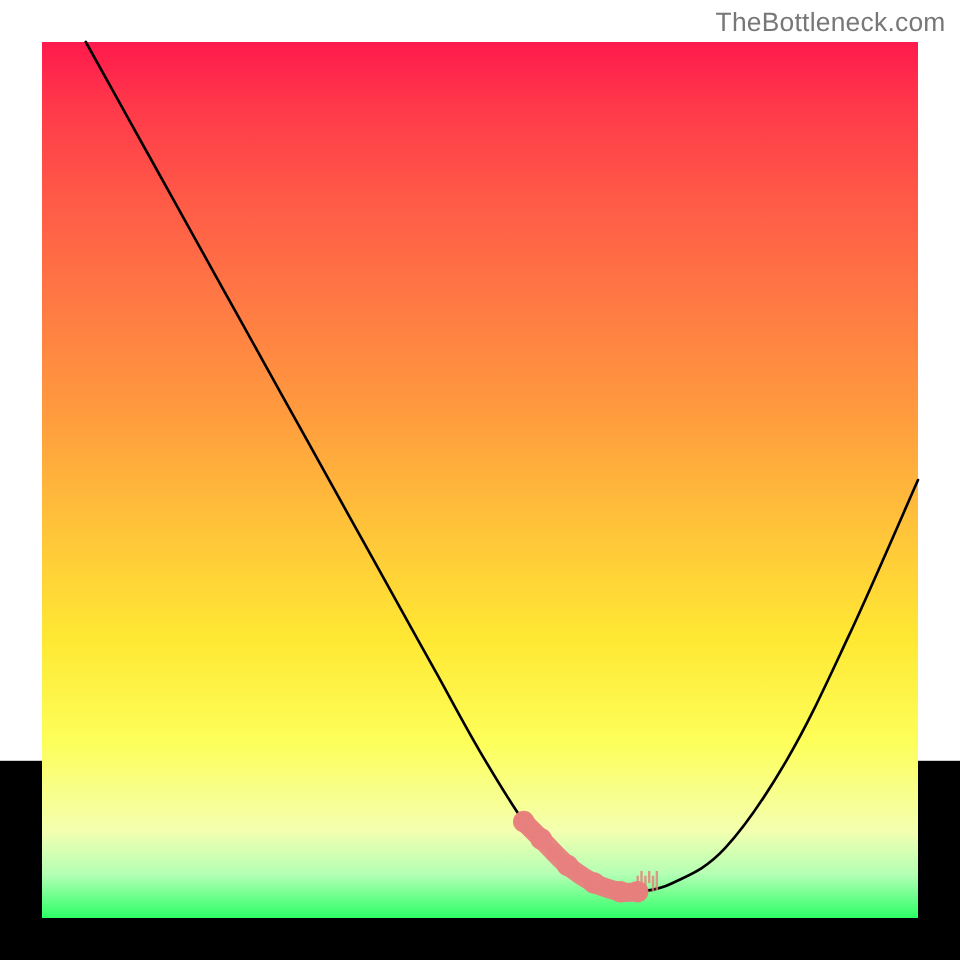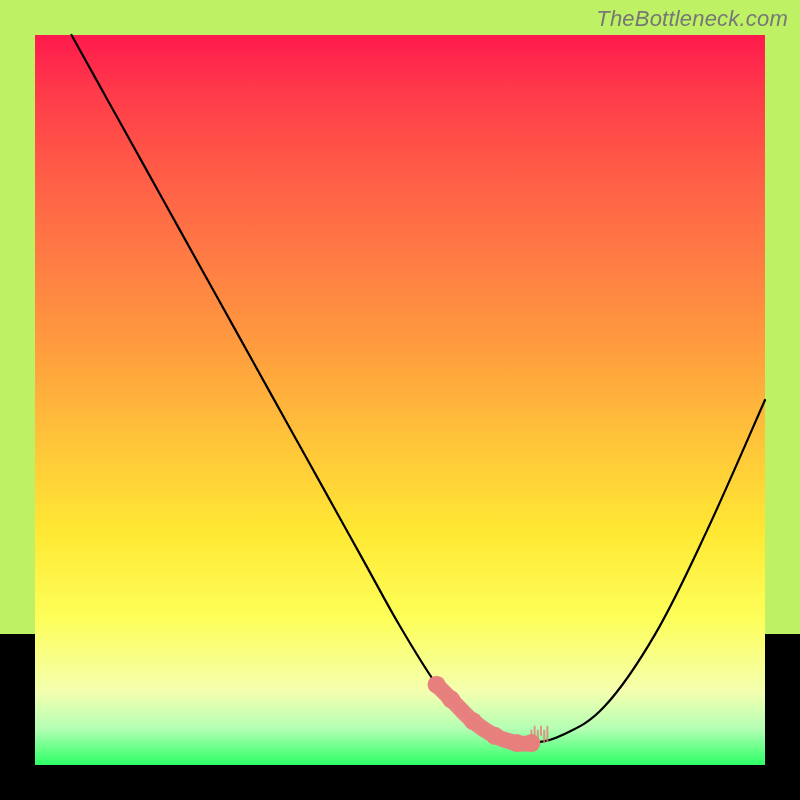--- a/index.html
+++ b/index.html
@@ -10,22 +10,21 @@
     background: #000;
     overflow: hidden;
     font-family: Arial, Helvetica, sans-serif;
   }
   .frame {
     position: absolute;
     left: 0;
     top: 0;
     width: 800px;
     height: 634px;
-    background: #bef264;
-    font-style: italic;
+    background: #ffffff;
   }
   .plot {
     position: absolute;
     left: 35px;
     top: 35px;
     width: 730px;
     height: 730px;
     
     background: linear-gradient(to bottom,
       #ff1a4d 0%,

